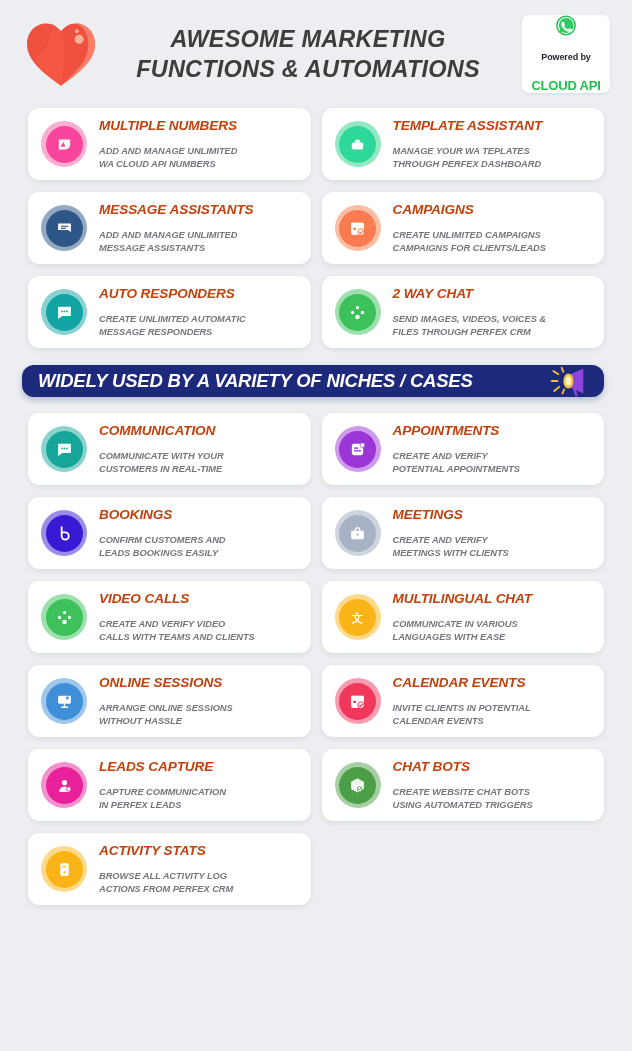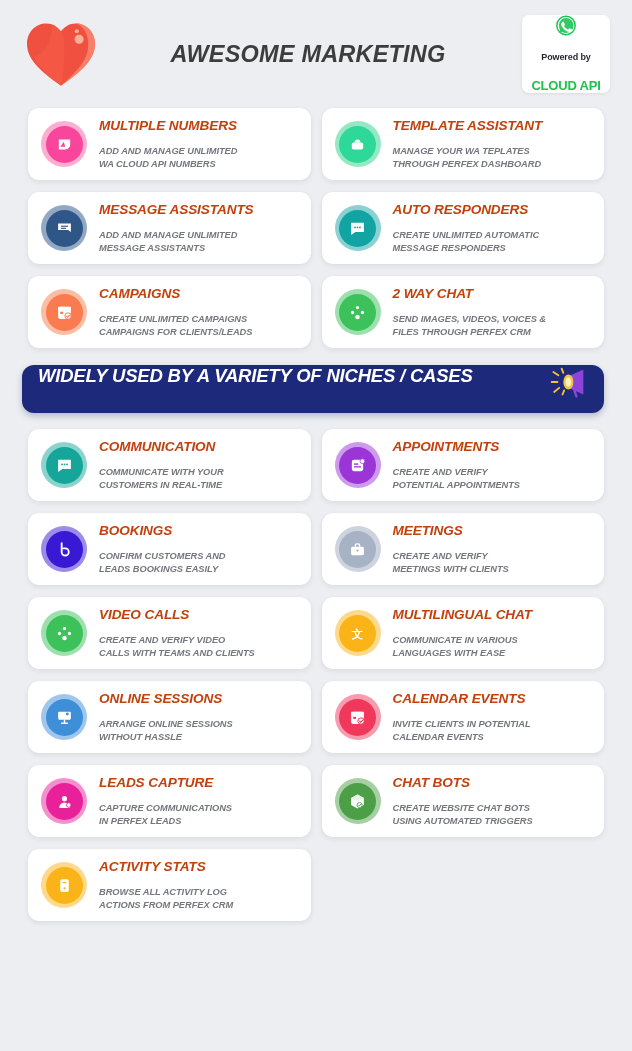--- a/index.html
+++ b/index.html
@@ -130,22 +130,23 @@
     margin-top: 12px;
     letter-spacing: -0.05px;
   }
   .card-desc span { display: block; white-space: nowrap; }
 
   
   .banner-wrap { padding: 17px 28px 16px 22px; }
   .banner {
     background: #1d2a7c;
     border-radius: 12px;
-    height: 48px;
-    display: flex;
+    height: 32px;
+    display: flex;
+    align-items: center;
     padding: 0 14px 0 16px;
     box-shadow: 0 3px 6px rgba(40,50,110,0.28);
   }
   .banner-text {
     flex: 1;
     color: #ffffff;
     font-size: 18.5px;
     font-weight: bold;
     font-style: italic;
     letter-spacing: -0.2px;
@@ -163,20 +164,21 @@
       <path d="M32 58C12 44 2 34 2 21 2 10 10 3 19 3c6 0 10 3 13 7 3-4 7-7 13-7 9 0 17 7 17 18 0 13-10 23-30 37z" fill="#f0503f"></path>
       <path d="M32 58C20 49 12 41 8 33c6-2 12-8 14-16 1-5 2-10 4-13 1 2 3 4 6 6 3 4 3 10 3 16 0 12-1 24-3 32z" fill="#fa5d4b" opacity="0.55"></path>
       <path d="M45 3c9 0 17 7 17 18 0 13-10 23-30 37 18-16 24-25 24-36C56 11 51 5 45 3z" fill="#ff8670" opacity="0.85"></path>
       <circle cx="48" cy="17" r="4" fill="#f8b196"></circle>
       <circle cx="46" cy="10" r="1.8" fill="#f8b196"></circle>
     </svg>
   </div>
 
   <div class="header-title">
     <span>AWESOME MARKETING</span>
+    <span class="l2">FUNCTIONS &amp; AUTOMATIONS</span>
   </div>
 
   <div class="powered-badge">
     <svg class="wa-icon" viewBox="0 0 48 48">
       <circle cx="24" cy="24" r="21" fill="none" stroke="#1fc24d" stroke-width="3.4"></circle>
       <path d="M24 7c9.4 0 17 7.6 17 17s-7.6 17-17 17c-3 0-5.8-.8-8.3-2.2L8 41l2.4-7.3C8.9 31.2 8 27.7 8 24 8 14.6 14.6 7 24 7z" fill="#2ecc62"></path>
       <path d="M19.6 16.4c-.5-1.1-1-1.1-1.5-1.1h-1.2c-.4 0-1.1.2-1.7.8-.6.6-2.2 2.1-2.2 5.2s2.2 6 2.5 6.4c.3.4 4.3 6.9 10.6 9.4 5.2 2.1 6.3 1.7 7.4 1.6 1.1-.1 3.6-1.5 4.1-2.9.5-1.4.5-2.6.4-2.9-.2-.3-.6-.4-1.2-.7-.6-.3-3.6-1.8-4.1-2-.6-.2-1-.3-1.4.3-.4.6-1.6 2-1.9 2.4-.4.4-.7.5-1.3.2-.6-.3-2.6-1-5-3.1-1.8-1.6-3.1-3.6-3.4-4.2-.3-.6 0-.9.3-1.2.3-.3.6-.7.9-1.1.3-.4.4-.6.6-1 .2-.4.1-.8 0-1.1-.2-.3-1.3-3.3-1.9-4.5z" fill="#ffffff"></path>
     </svg>
     <div class="powered-by">Powered by</div>
     <div class="cloud-api">CLOUD API</div>
@@ -230,55 +232,55 @@
       </div>
       <div class="card-text">
         <div class="card-title">MESSAGE ASSISTANTS</div>
         <div class="card-desc">
           <span>ADD AND MANAGE UNLIMITED</span>
           <span>MESSAGE ASSISTANTS</span>
         </div>
       </div>
     </div>
     <div class="card">
-      <div class="icon-ring" style="background: rgb(138, 210, 210);">
-        <div class="icon-core" style="background: rgb(18, 163, 163);">
-          <svg viewBox="0 0 24 24">
-            <path d="M3 4h18v13H9l-6 4z" fill="#fff"></path>
-            <circle cx="8.5" cy="10.5" r="1.3" fill="#12a3a3"></circle>
-            <circle cx="12" cy="10.5" r="1.3" fill="#12a3a3"></circle>
-            <circle cx="15.5" cy="10.5" r="1.3" fill="#12a3a3"></circle>
-          </svg>
-        </div>
-      </div>
-      <div class="card-text">
-        <div class="card-title">AUTO RESPONDERS</div>
-        <div class="card-desc">
-          <span>CREATE UNLIMITED AUTOMATIC</span>
-          <span>MESSAGE RESPONDERS</span>
-        </div>
-      </div>
-    </div>
-    <div class="card">
       <div class="icon-ring" style="background: rgb(251, 189, 163);">
         <div class="icon-core" style="background: rgb(249, 123, 79);">
           <svg viewBox="0 0 24 24">
             <rect x="3" y="4" width="18" height="17" rx="2.5" fill="#fff"></rect>
             <rect x="3" y="4" width="18" height="5" fill="#fff"></rect>
             <rect x="6" y="11" width="4" height="3" fill="#f97b4f"></rect>
             <circle cx="17" cy="17" r="4.5" fill="#fff" stroke="#f97b4f" stroke-width="1.4"></circle>
             <path d="M15 17l1.6 1.7 2.8-3" stroke="#f97b4f" stroke-width="1.6" fill="none" stroke-linecap="round"></path>
           </svg>
         </div>
       </div>
       <div class="card-text">
         <div class="card-title">CAMPAIGNS</div>
         <div class="card-desc">
           <span>CREATE UNLIMITED CAMPAIGNS</span>
           <span>CAMPAIGNS FOR CLIENTS/LEADS</span>
+        </div>
+      </div>
+    </div>
+    <div class="card">
+      <div class="icon-ring" style="background: rgb(138, 210, 210);">
+        <div class="icon-core" style="background: rgb(18, 163, 163);">
+          <svg viewBox="0 0 24 24">
+            <path d="M3 4h18v13H9l-6 4z" fill="#fff"></path>
+            <circle cx="8.5" cy="10.5" r="1.3" fill="#12a3a3"></circle>
+            <circle cx="12" cy="10.5" r="1.3" fill="#12a3a3"></circle>
+            <circle cx="15.5" cy="10.5" r="1.3" fill="#12a3a3"></circle>
+          </svg>
+        </div>
+      </div>
+      <div class="card-text">
+        <div class="card-title">AUTO RESPONDERS</div>
+        <div class="card-desc">
+          <span>CREATE UNLIMITED AUTOMATIC</span>
+          <span>MESSAGE RESPONDERS</span>
         </div>
       </div>
     </div>
     <div class="card">
       <div class="icon-ring" style="background: rgb(157, 224, 173);">
         <div class="icon-core" style="background: rgb(60, 193, 91);">
           <svg viewBox="0 0 24 24">
             <circle cx="12" cy="5" r="2.3" fill="#fff"></circle>
             <circle cx="5" cy="12" r="2.3" fill="#fff"></circle>
             <circle cx="19" cy="12" r="2.3" fill="#fff"></circle>
@@ -469,21 +471,21 @@
           <svg viewBox="0 0 24 24">
             <circle cx="12" cy="8" r="3.6" fill="#fff"></circle>
             <path d="M4.5 21a7.5 7.5 0 0 1 15 0z" fill="#fff"></path>
             <circle cx="18" cy="17" r="3.2" fill="#fff" stroke="#e8219b" stroke-width="1.2"></circle>
           </svg>
         </div>
       </div>
       <div class="card-text">
         <div class="card-title">LEADS CAPTURE</div>
         <div class="card-desc">
-          <span>CAPTURE COMMUNICATIONS</span>
+          <span>CAPTURE COMMUNICATION</span>
           <span>IN PERFEX LEADS</span>
         </div>
       </div>
     </div>
     <div class="card">
       <div class="icon-ring" style="background: rgb(166, 207, 163);">
         <div class="icon-core" style="background: rgb(76, 159, 71);">
           <svg viewBox="0 0 24 24">
             <path d="M12 2l9 5v10l-9 5-9-5V7z" fill="#fff"></path>
             <path d="M12 2l9 5-9 5-9-5z" fill="#eaf3e9"></path>

